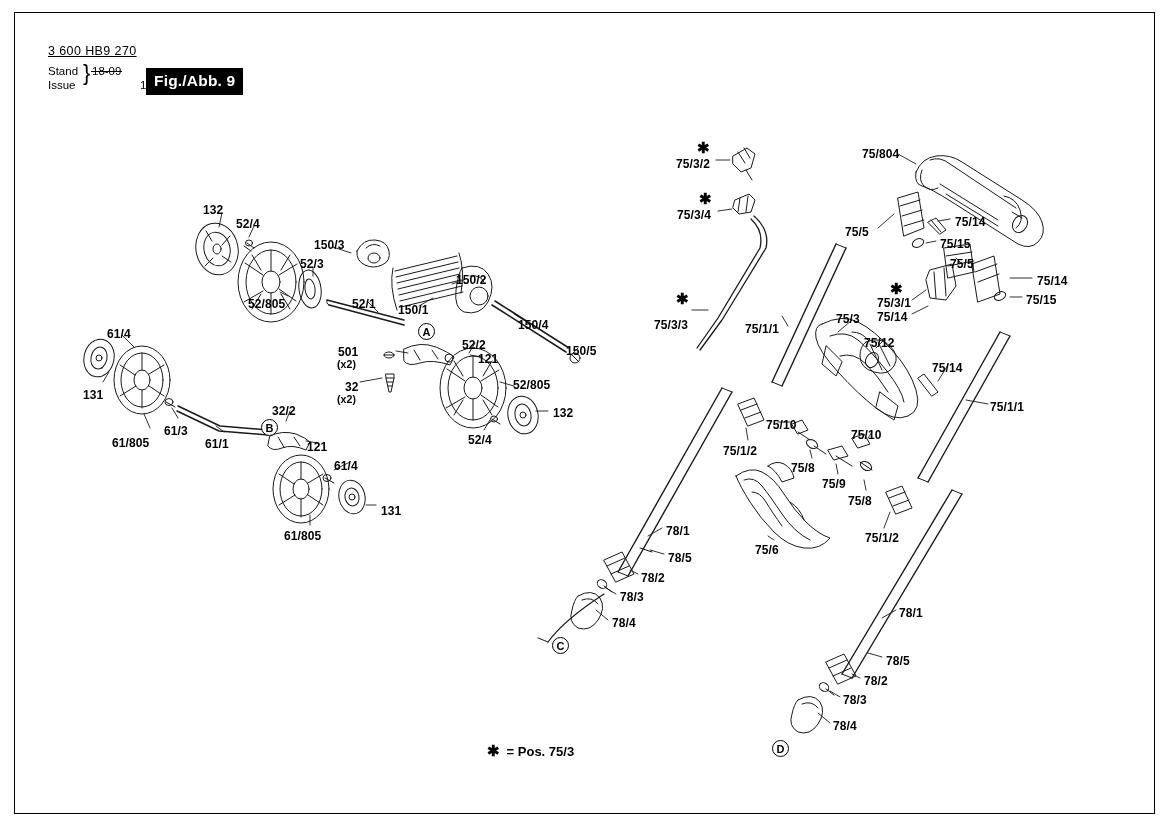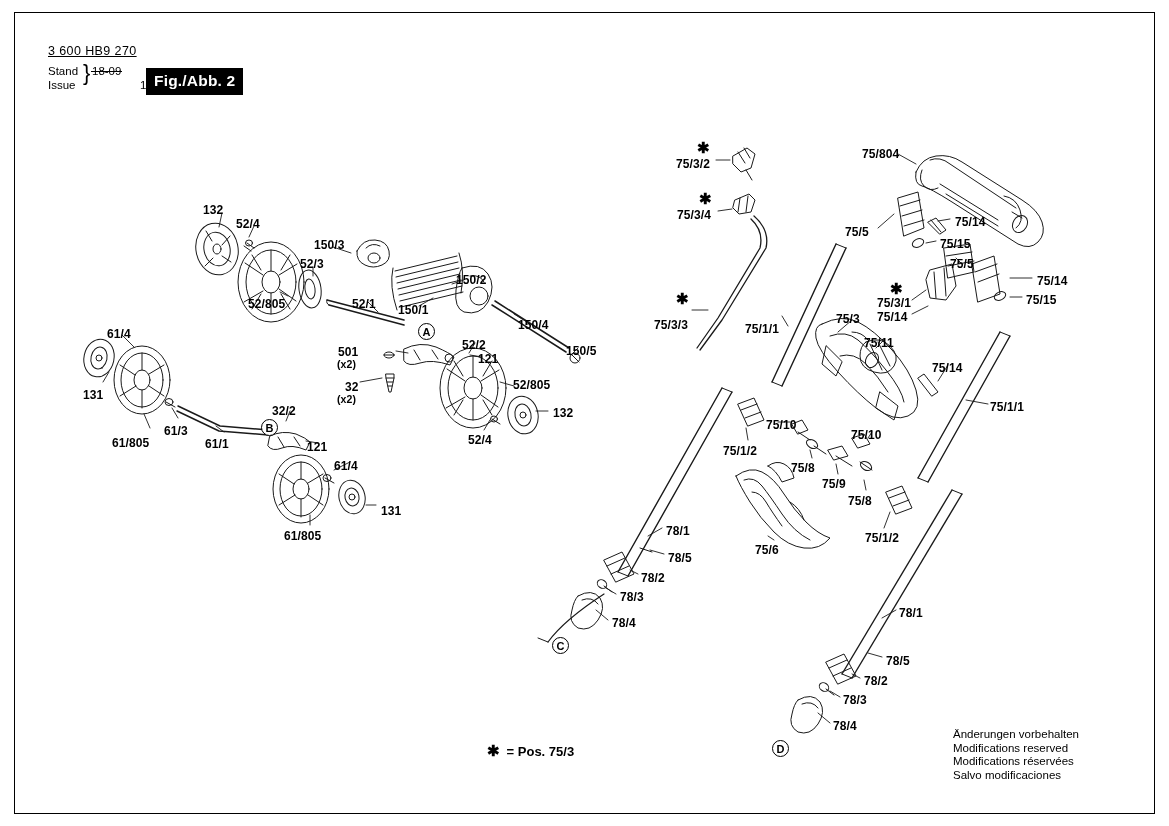--- a/index.html
+++ b/index.html
@@ -162,21 +162,21 @@
 <div id="page">
 
   <div class="border-frame"></div>
 
   <div class="hdr-partno">3 600 HB9 270</div>
   <div class="hdr-stand">Stand</div>
   <div class="hdr-issue">Issue</div>
   <div class="brace">}</div>
   <div class="hdr-date1"><span class="strike">18-09</span></div>
   <div class="hdr-date2">18-10-09</div>
-  <div class="fig-box">Fig./Abb. 2</div>
+  <div class="fig-box">Fig./Abb. 9</div>
 
   <svg class="art" viewBox="0 0 1169 826">
     <defs>
       <g id="hatch"></g>
     </defs>
     <g fill="none" stroke="#1a1a1a" stroke-width="1" stroke-linecap="round" stroke-linejoin="round">
 
       <g>
         <ellipse cx="217" cy="249" rx="21" ry="26" transform="rotate(-12 217 249)"></ellipse>
         <ellipse cx="217" cy="249" rx="13" ry="17" transform="rotate(-12 217 249)"></ellipse>
@@ -602,21 +602,21 @@
   <div class="lbl" style="left:955px;top:215px">75/14</div>
   <div class="lbl" style="left:940px;top:237px">75/15</div>
   <div class="lbl" style="left:950px;top:257px">75/5</div>
   <div class="lbl" style="left:1037px;top:274px">75/14</div>
   <div class="lbl" style="left:1026px;top:293px">75/15</div>
   <div class="lbl" style="left:877px;top:296px">75/3/1</div>
   <div class="lbl" style="left:654px;top:318px">75/3/3</div>
   <div class="lbl" style="left:877px;top:310px">75/14</div>
   <div class="lbl" style="left:745px;top:322px">75/1/1</div>
   <div class="lbl" style="left:836px;top:312px">75/3</div>
-  <div class="lbl" style="left:864px;top:336px">75/11</div>
+  <div class="lbl" style="left:864px;top:336px">75/12</div>
   <div class="lbl" style="left:932px;top:361px">75/14</div>
   <div class="lbl" style="left:990px;top:400px">75/1/1</div>
   <div class="lbl" style="left:766px;top:418px">75/10</div>
   <div class="lbl" style="left:851px;top:428px">75/10</div>
   <div class="lbl" style="left:723px;top:444px">75/1/2</div>
   <div class="lbl" style="left:791px;top:461px">75/8</div>
   <div class="lbl" style="left:822px;top:477px">75/9</div>
   <div class="lbl" style="left:848px;top:494px">75/8</div>
   <div class="lbl" style="left:865px;top:531px">75/1/2</div>
   <div class="lbl" style="left:666px;top:524px">78/1</div>
@@ -638,20 +638,14 @@
 
   <div class="circ" style="left:418px;top:323px">A</div>
   <div class="circ" style="left:261px;top:419px">B</div>
   <div class="circ" style="left:552px;top:637px">C</div>
   <div class="circ" style="left:772px;top:740px">D</div>
 
   <div class="star-legend">
     <span class="star">✱</span><span>= Pos. 75/3</span>
   </div>
 
-  <div class="footer-note">
-    <div>Änderungen vorbehalten</div>
-    <div>Modifications reserved</div>
-    <div>Modifications réservées</div>
-    <div>Salvo modificaciones</div>
-  </div>
 
 </div>
 
 </body></html>

